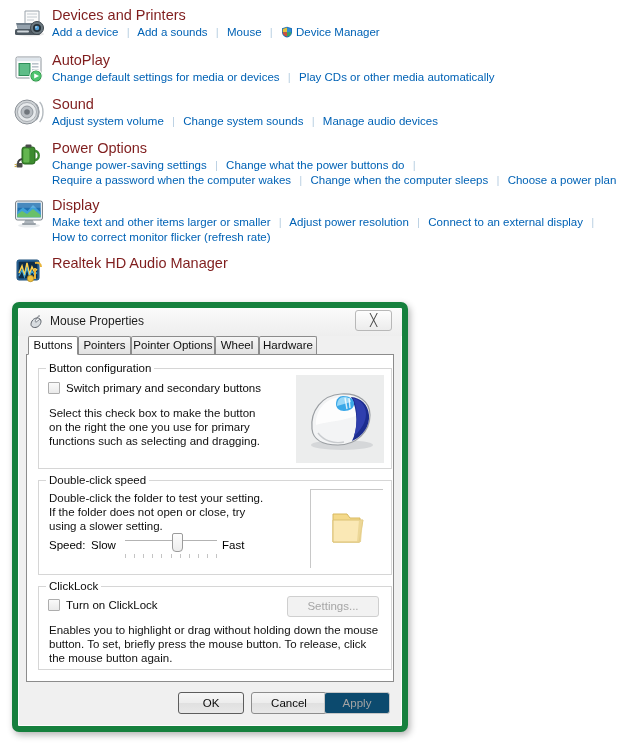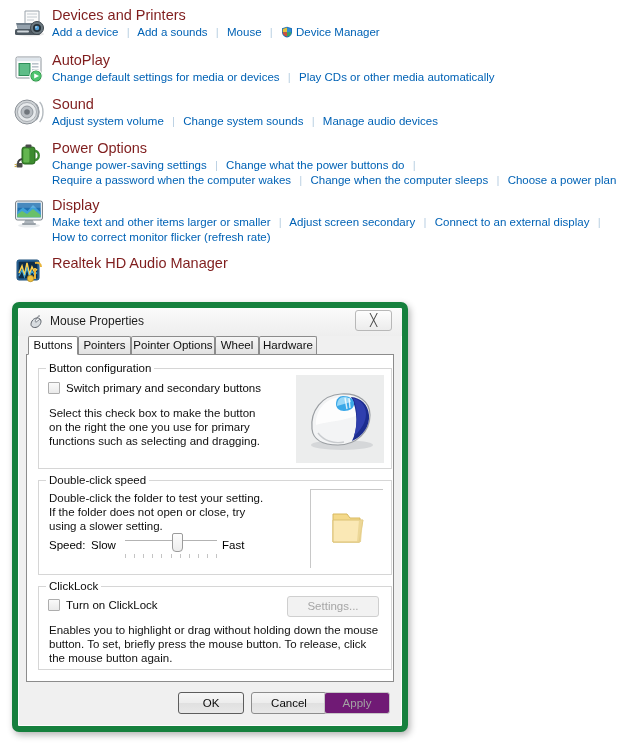--- a/index.html
+++ b/index.html
@@ -124,21 +124,21 @@
   .sl-ticks i{position:absolute;width:1px;height:4px;background:#c4c4c4;top:0;}
 
   
   .btn{
     position:absolute;height:22px;box-sizing:border-box;
     border:1px solid #8d8d8d;border-radius:3px;
     background:linear-gradient(to bottom,#f6f6f6 0%,#ededed 48%,#e0e0e0 50%,#e8e8e8 100%);
     font-size:11.5px;color:#0a0a0a;text-align:center;line-height:20px;cursor:pointer;
     font-family:"Liberation Sans", sans-serif;
   }
-  .btn.disabled{color:#a3a3a3;border-color:#c6c6c6;background:#701a75;cursor:default;}
+  .btn.disabled{color:#a3a3a3;border-color:#c6c6c6;background:#0c4a6e;cursor:default;}
   .btn.def{border-color:#5d5d5d;}
 
   .settings-btn{
     position:absolute;height:21px;width:92px;box-sizing:border-box;
     border:1px solid #cfcfcf;border-radius:3px;background:#f2f2f2;
     font-size:11.5px;color:#a6a6a6;text-align:center;line-height:19px;cursor:default;
   }
 </style>
 </head>
 <body>
@@ -283,21 +283,21 @@
         <path d="M5.3 18.5 L10 15 L15 18 L21 13 L28.7 19 v2.2 H5.3z" fill="#69c06a"></path>
         <rect x="5.3" y="6.8" width="23.4" height="5" fill="#ffffff" opacity=".18"></rect>
       </svg>
     </div>
     <div class="cp-body">
       <div class="cp-title">Display</div>
       <div class="cp-links">
         <span class="lnkline">
           <a>Make text and other items larger or smaller</a>
           <span class="cp-sep">|</span>
-          <a>Adjust screen secondary</a>
+          <a>Adjust power resolution</a>
           <span class="cp-sep">|</span>
           <a>Connect to an external display</a>
           <span class="cp-sep">|</span>
         </span>
         <span class="lnkline">
           <a>How to correct monitor flicker (refresh rate)</a>
         </span>
       </div>
     </div>
   </div>

